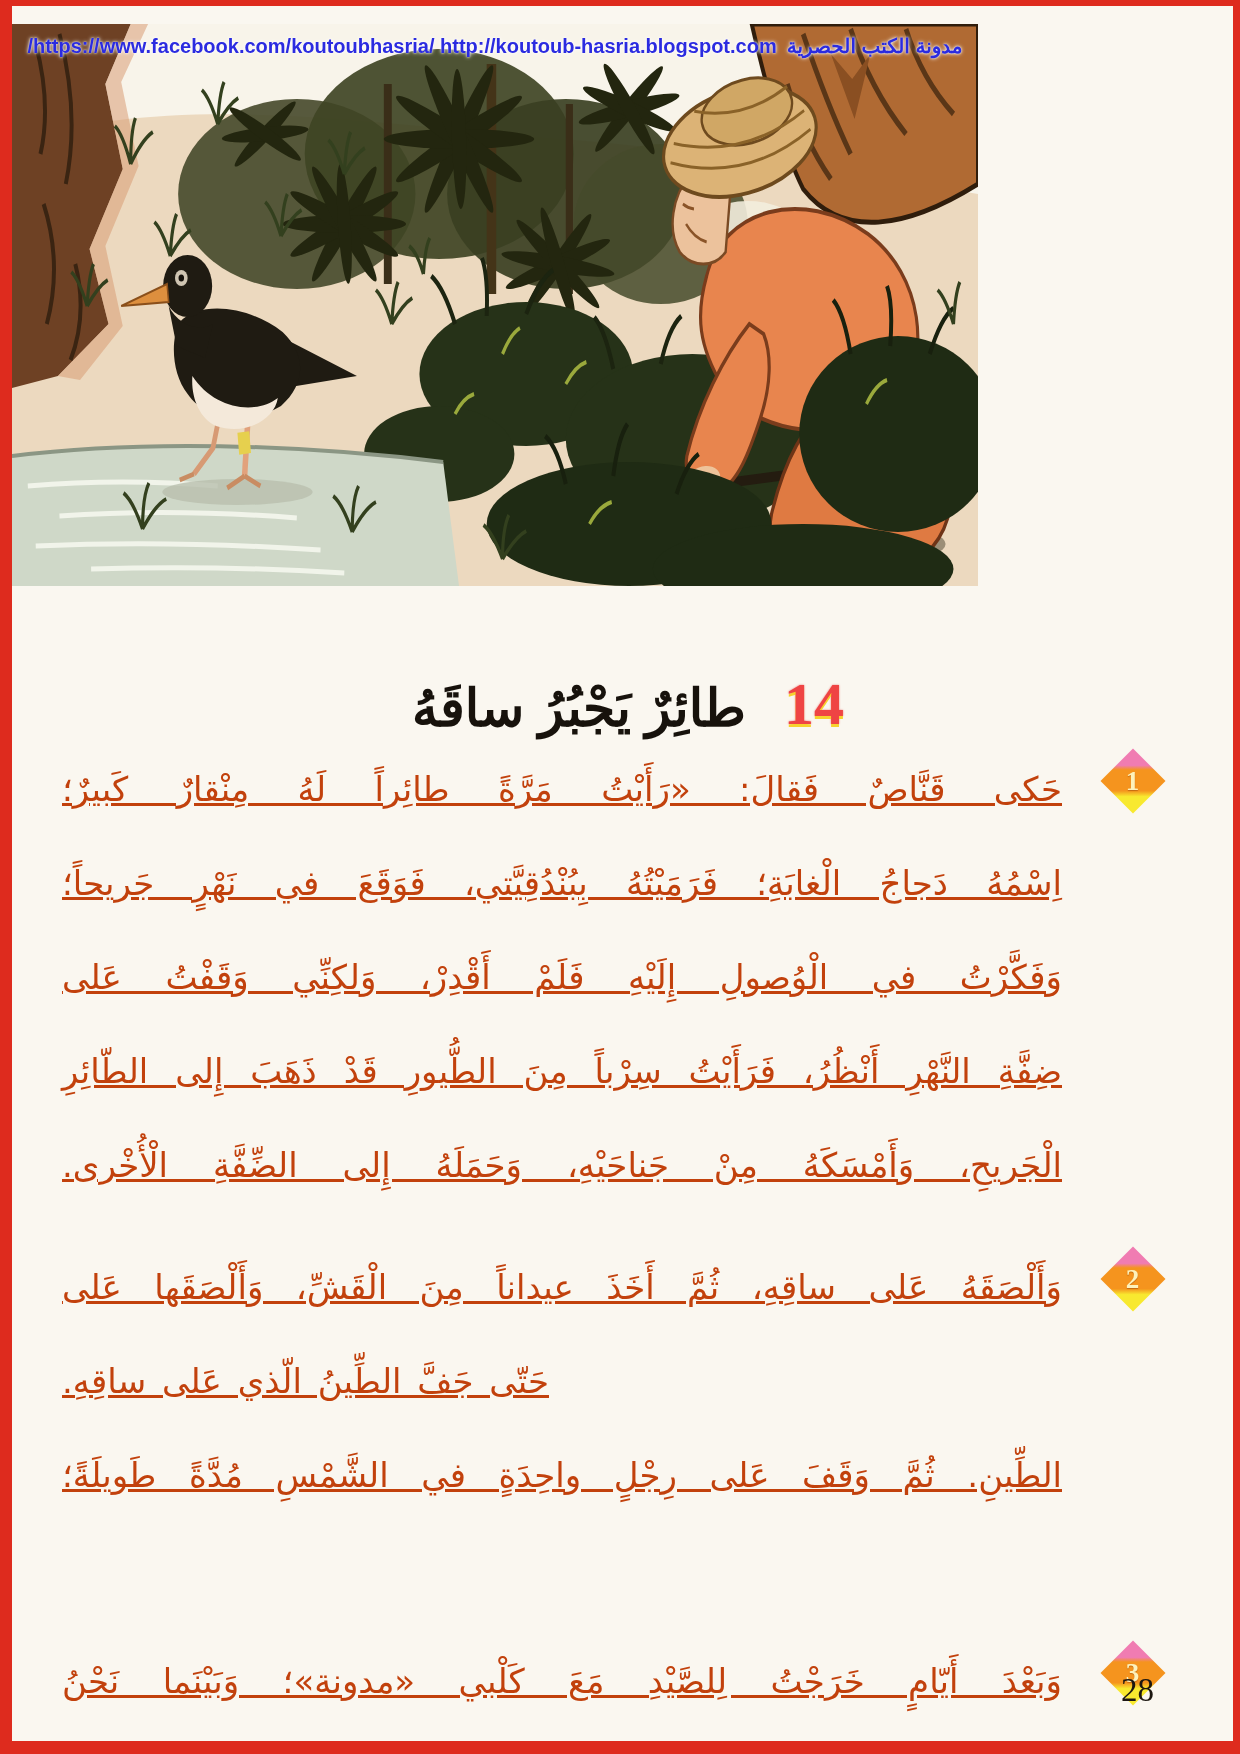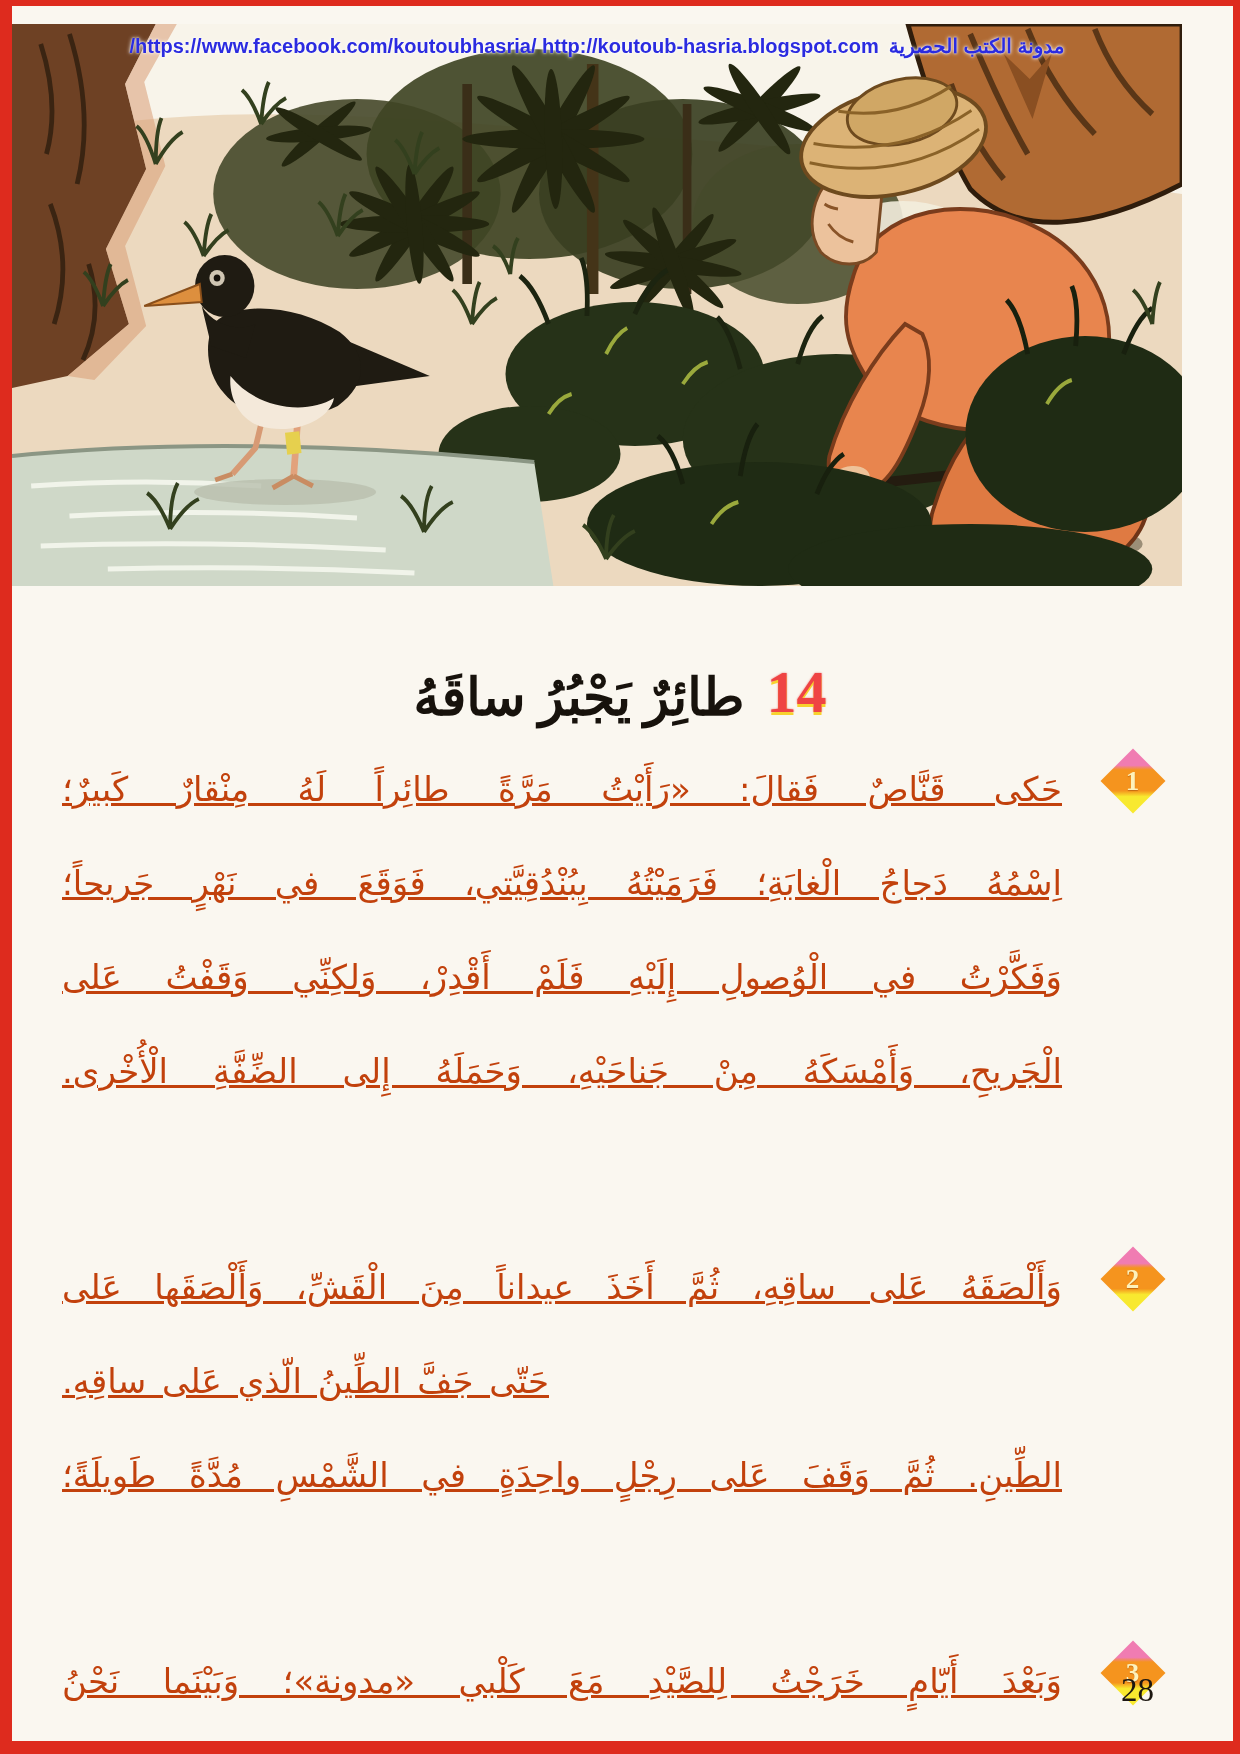--- a/index.html
+++ b/index.html
@@ -8,21 +8,21 @@
     position:relative;width:1240px;height:1754px;margin:0 auto;
     background:#faf7f0;overflow:hidden;
   }
   .red-frame{
     position:absolute;inset:0;pointer-events:none;z-index:50;
     border-left:12px solid #de2b1e;border-right:7px solid #de2b1e;
     border-top:6px solid #de2b1e;border-bottom:13px solid #de2b1e;
   }
   
   .illustration{
-    position:absolute;top:24px;left:12px;width:1170px;height:562px;
+    position:absolute;top:24px;left:12px;width:966px;height:562px;
     background:#f8f4ea;
   }
   .illustration svg{display:block;width:100%;height:100%;}
   .watermark{
     position:absolute;top:10px;left:50%;transform:translateX(-50%);
     white-space:nowrap;font-family:"Liberation Sans",sans-serif;
     font-weight:bold;font-size:20px;color:#2b2be0;
     text-shadow:0 0 4px #ffffff,0 0 2px #ffffff;z-index:5;
   }
   .watermark .ar{margin-left:10px;}
@@ -31,21 +31,21 @@
     position:absolute;top:662px;left:0;right:0;
     display:flex;direction:rtl;justify-content:center;align-items:center;gap:22px;
     z-index:10;
   }
   .lesson-number{
     font-family:"Liberation Serif",serif;font-weight:bold;font-size:60px;
     color:#ef4444;text-shadow:0 3px 0 #f7d22e,0 0 2px #e86a6a;
     transform:translateY(-4px);
   }
   .lesson-title{
-    margin:0;font-family:Liberation Serif, serif;font-weight:bold;
+    margin:16px;font-family:Liberation Sans, sans-serif;font-weight:bold;
     font-size:52px;color:#17120c;letter-spacing:0;
   }
   
   .para{
     position:absolute;left:62px;width:1100px;padding-right:100px;
     box-sizing:border-box;z-index:10;
   }
   .para-1{top:742px;}
   .para-2{top:1240px;}
   .para-3{top:1634px;}
@@ -230,20 +230,21 @@
     <h1 class="lesson-title">طائِرٌ يَجْبُرُ ساقَهُ</h1>
   </div>
 
   <section class="para para-1">
     <div class="marker">
       <span>1</span>
     </div>
     <div class="line">حَكى قَنَّاصٌ فَقالَ: «رَأَيْتُ مَرَّةً طائِراً لَهُ مِنْقارٌ كَبيرٌ؛</div>
     <div class="line">اِسْمُهُ دَجاجُ الْغابَةِ؛ فَرَمَيْتُهُ بِبُنْدُقِيَّتي، فَوَقَعَ في نَهْرٍ جَريحاً؛</div>
     <div class="line">وَفَكَّرْتُ في الْوُصولِ إِلَيْهِ فَلَمْ أَقْدِرْ، وَلكِنِّي وَقَفْتُ عَلى</div>
+    <div class="line">ضِفَّةِ النَّهْرِ أَنْظُرُ، فَرَأَيْتُ سِرْباً مِنَ الطُّيورِ قَدْ ذَهَبَ إِلى الطّائِرِ</div>
     <div class="line">الْجَريحِ، وَأَمْسَكَهُ مِنْ جَناحَيْهِ، وَحَمَلَهُ إِلى الضِّفَّةِ الْأُخْرى.</div>
   </section>
 
   <section class="para para-2">
     <div class="marker">
       <span>2</span>
     </div>
     <div class="line">وَأَلْصَقَهُ عَلى ساقِهِ، ثُمَّ أَخَذَ عيداناً مِنَ الْقَشِّ، وَأَلْصَقَها عَلى</div>
     <div class="line align-left">حَتّى جَفَّ الطِّينُ الّذي عَلى ساقِهِ.</div>
     <div class="line">الطِّينِ. ثُمَّ وَقَفَ عَلى رِجْلٍ واحِدَةٍ في الشَّمْسِ مُدَّةً طَويلَةً؛</div>

